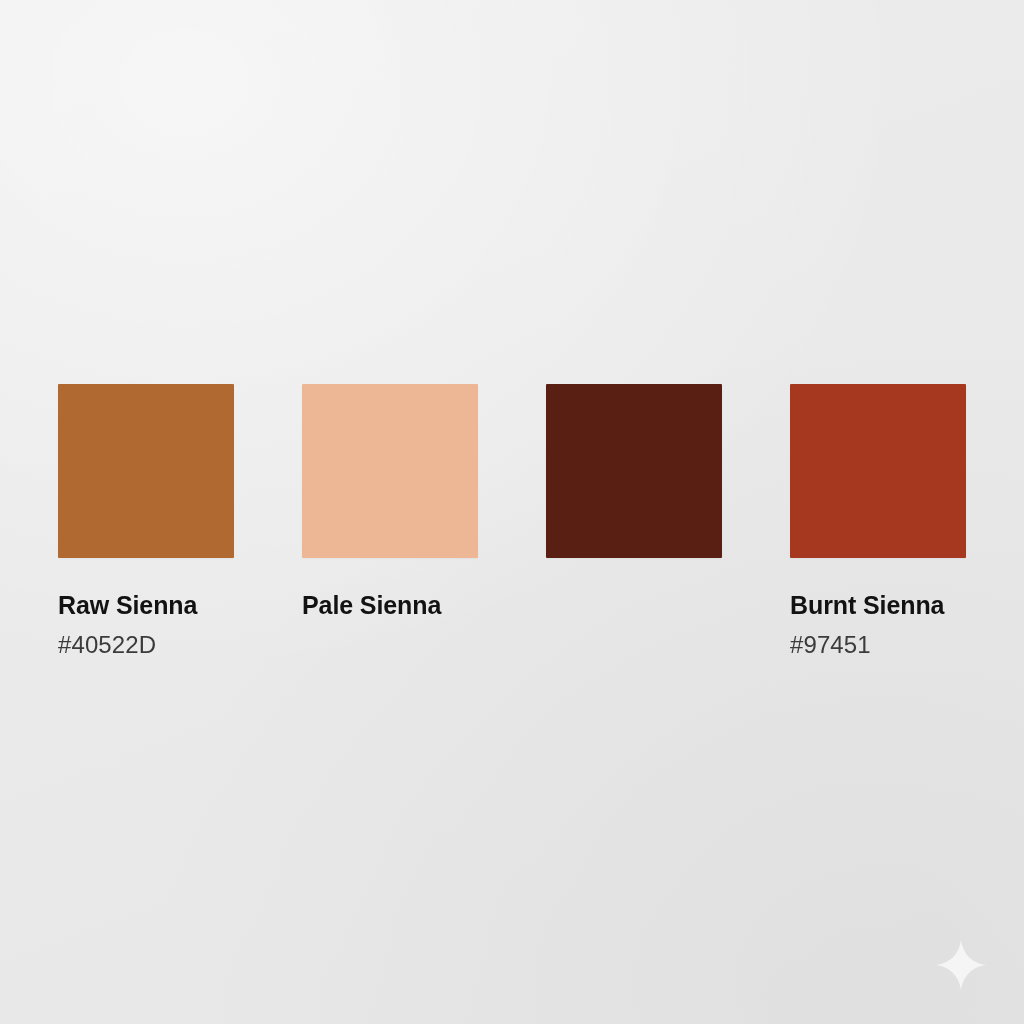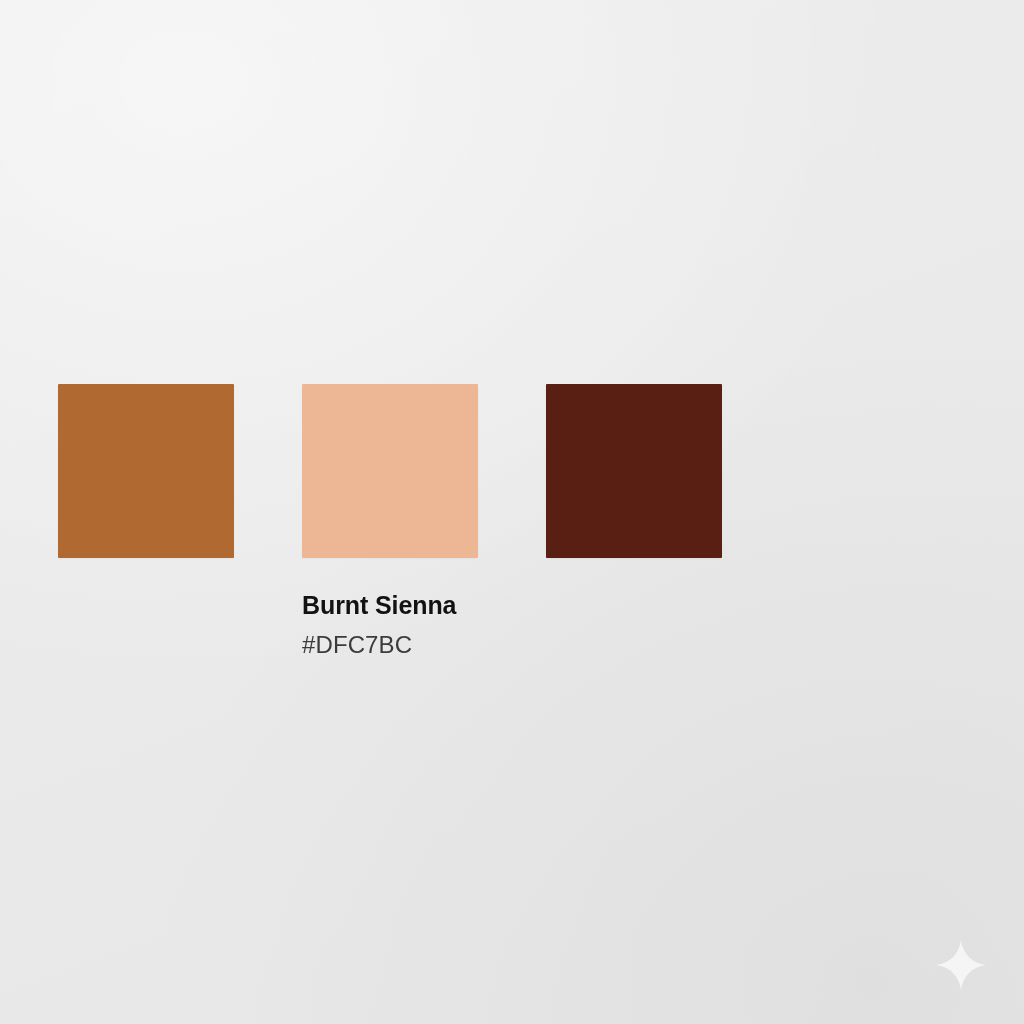--- a/index.html
+++ b/index.html
@@ -83,36 +83,46 @@
 </style>
 </head>
 <body>
 
 <div id="palette-canvas">
 
   <div id="swatch-row">
 
     <div class="swatch-card">
       <div class="swatch-chip" style="background-color: rgb(176, 106, 49);"></div>
+      <div class="swatch-meta">
+        <div class="swatch-name">Raw Sienna</div>
+        <div class="swatch-hex">#40522D</div>
+      </div>
     </div>
 
     <div class="swatch-card">
       <div class="swatch-chip" style="background-color: rgb(237, 183, 149);"></div>
       <div class="swatch-meta">
-        <div class="swatch-name">Burnt Sienna</div>
-        <div class="swatch-hex">#DFC7BC</div>
+        <div class="swatch-name">Pale Sienna</div>
       </div>
     </div>
 
     <div class="swatch-card">
       <div class="swatch-chip" style="background-color: rgb(90, 31, 19);"></div>
       <div class="swatch-meta">
       </div>
     </div>
 
+    <div class="swatch-card">
+      <div class="swatch-chip" style="background-color: rgb(165, 56, 31);"></div>
+      <div class="swatch-meta">
+        <div class="swatch-name">Burnt Sienna</div>
+        <div class="swatch-hex">#97451</div>
+      </div>
+    </div>
 
   </div>
 
   <svg id="sparkle-watermark" viewBox="0 0 100 100" aria-hidden="true">
     <path d="M50 4 C54 30 70 46 96 50 C70 54 54 70 50 96 C46 70 30 54 4 50 C30 46 46 30 50 4 Z" fill="#F7F7F7"></path>
   </svg>
 
 </div>
 
 </body></html>

